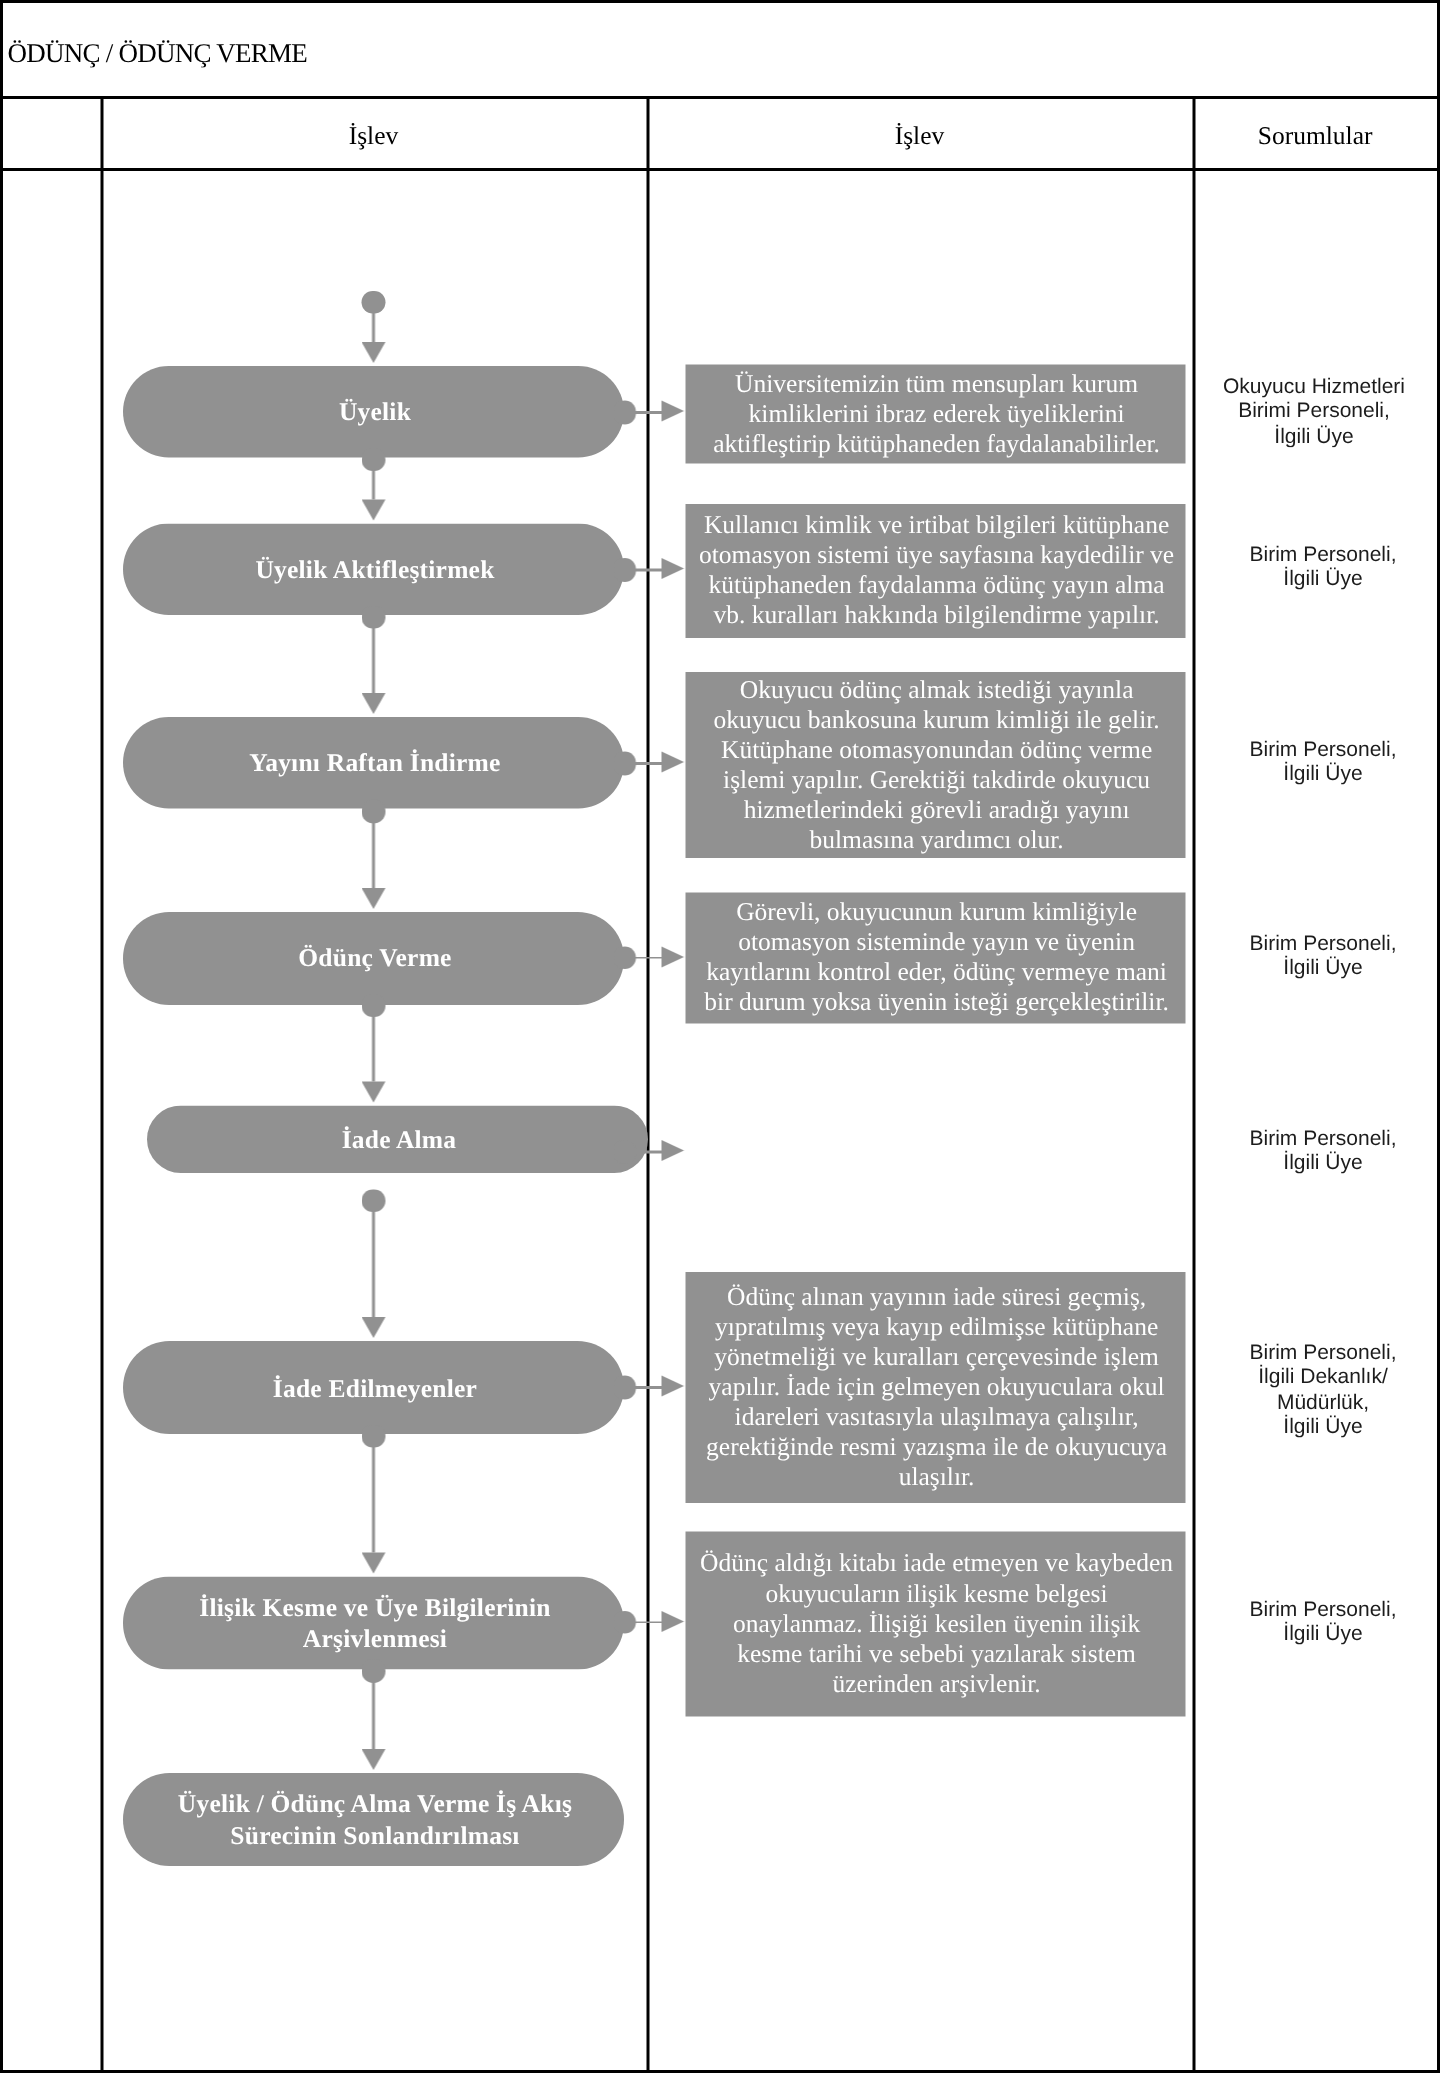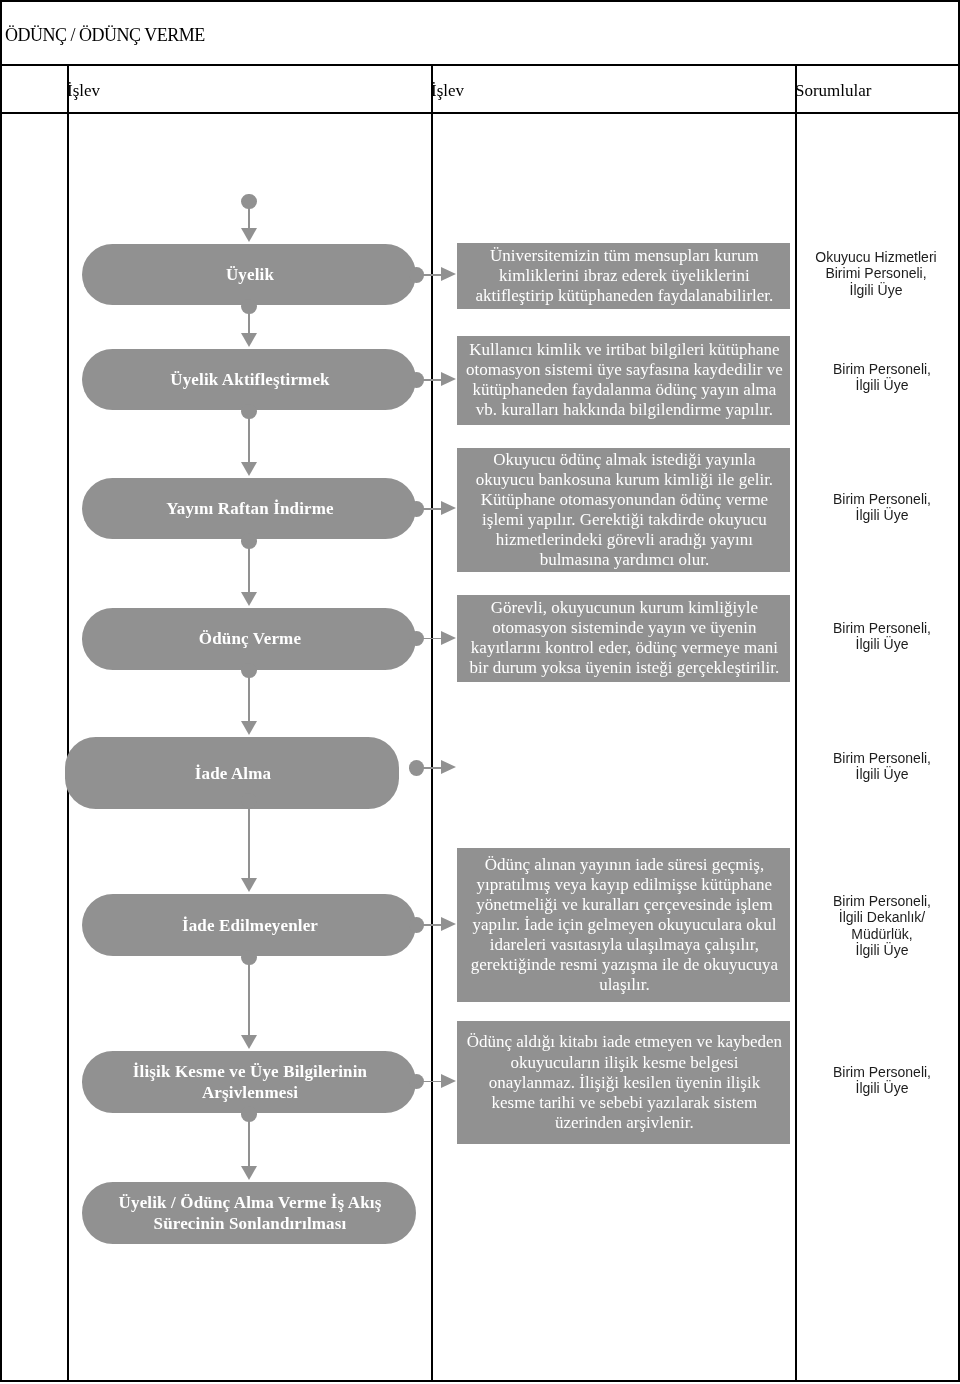--- a/index.html
+++ b/index.html
@@ -12,21 +12,21 @@
         transform:translateZ(0);}
 
   .frame{position:absolute;left:0px;top:0px;width:960px;height:1382px;
          box-sizing:border-box;border:2px solid #000;}
   .rule-h{position:absolute;height:2px;background:#000;}
   .rule-v{position:absolute;width:2px;background:#000;}
 
   .doc-title{position:absolute;left:4.5px;top:24.5px;font-size:18px;letter-spacing:-.5px;line-height:20px;
              white-space:nowrap;}
   .col-head{position:absolute;top:79.8px;height:22px;line-height:22px;font-size:17px;
-            text-align:left;}
+            text-align:center;}
 
   .node{position:absolute;box-sizing:border-box;background:#919191;color:#fff;
         font-weight:bold;font-size:17px;letter-spacing:.15px;line-height:21px;
         display:flex;align-items:center;justify-content:center;text-align:center;
         padding:0 7px 0 9.4px;}
   .para{position:absolute;box-sizing:border-box;background:#919191;color:#fff;
         font-size:17px;line-height:20.05px;text-align:center;
         display:flex;align-items:center;justify-content:center;padding:0 6.1px 0 8.3px;}
   .resp{position:absolute;font-family:"Liberation Sans",sans-serif;font-size:14px;
         line-height:16.3px;color:#1c1c1c;text-align:center;}
@@ -50,21 +50,21 @@
   <div class="rule-v" style="left:430.5px;top:63.9px;height:1318px"></div>
   <div class="rule-v" style="left:794.5px;top:63.9px;height:1318px"></div>
   <div class="doc-title">ÖDÜNÇ / ÖDÜNÇ VERME</div>
   <div class="col-head" style="left:66.5px;width:364px">İşlev</div>
   <div class="col-head" style="left:430.5px;width:364px">İşlev</div>
   <div class="col-head" style="left:794.5px;width:163.5px">Sorumlular</div>
   <div class="node" style="left:82.4px;top:244.2px;width:333.6px;height:61.1px;border-radius:30.55px">Üyelik</div>
   <div class="node" style="left:82.4px;top:349.4px;width:333.6px;height:60.9px;border-radius:30.45px">Üyelik Aktifleştirmek</div>
   <div class="node" style="left:82.4px;top:478.4px;width:333.6px;height:61.3px;border-radius:30.65px">Yayını Raftan İndirme</div>
   <div class="node" style="left:82.4px;top:607.6px;width:333.6px;height:61.6px;border-radius:30.8px">Ödünç Verme</div>
-  <div class="node" style="left:65px;top:737.4px;width:333.6px;height:72px;border-radius:30.8px">İade Alma</div>
+  <div class="node" style="left:98px;top:737.4px;width:333.6px;height:45px;border-radius:30.8px">İade Alma</div>
   <div class="node" style="left:82.4px;top:893.9px;width:333.6px;height:62px;border-radius:31px">İade Edilmeyenler</div>
   <div class="node" style="left:82.4px;top:1181.9px;width:333.6px;height:61.8px;border-radius:30.9px">Üyelik / Ödünç Alma Verme İş Akış Sürecinin Sonlandırılması</div>
   <div class="node" style="left:82.4px;top:1050.8px;width:333.6px;height:61.7px;border-radius:30.85px">İlişik Kesme ve Üye Bilgilerinin Arşivlenmesi</div>
   <div class="para" style="left:456.6px;top:242.9px;width:332.6px;height:65.7px">Üniversitemizin tüm mensupları kurum kimliklerini ibraz ederek üyeliklerini aktifleştirip kütüphaneden faydalanabilirler.</div>
   <div class="resp" style="left:794.8px;top:249.05px;width:162px">
       <div>Okuyucu Hizmetleri</div>
       <div>Birimi Personeli,</div>
       <div>İlgili Üye</div>
     </div>
   <div class="para" style="left:456.6px;top:335.5px;width:332.6px;height:88.7px">Kullanıcı kimlik ve irtibat bilgileri kütüphane otomasyon sistemi üye sayfasına kaydedilir ve kütüphaneden faydalanma ödünç yayın alma vb. kuralları hakkında bilgilendirme yapılır.</div>

